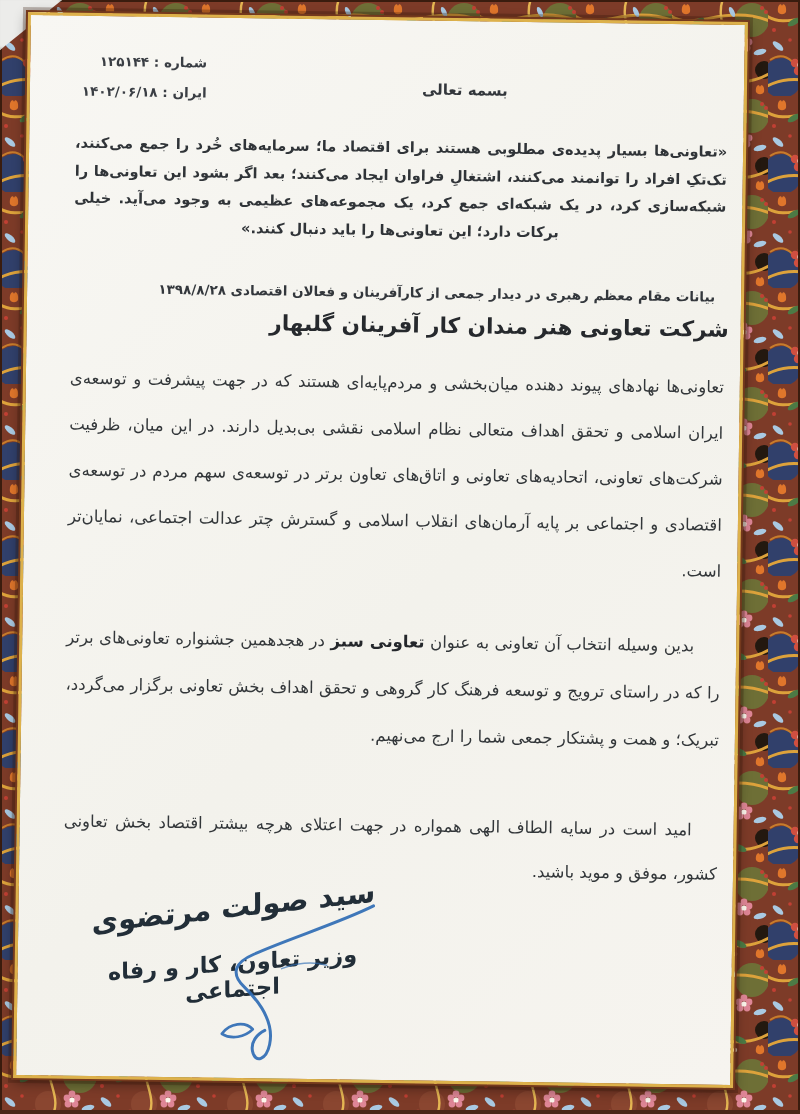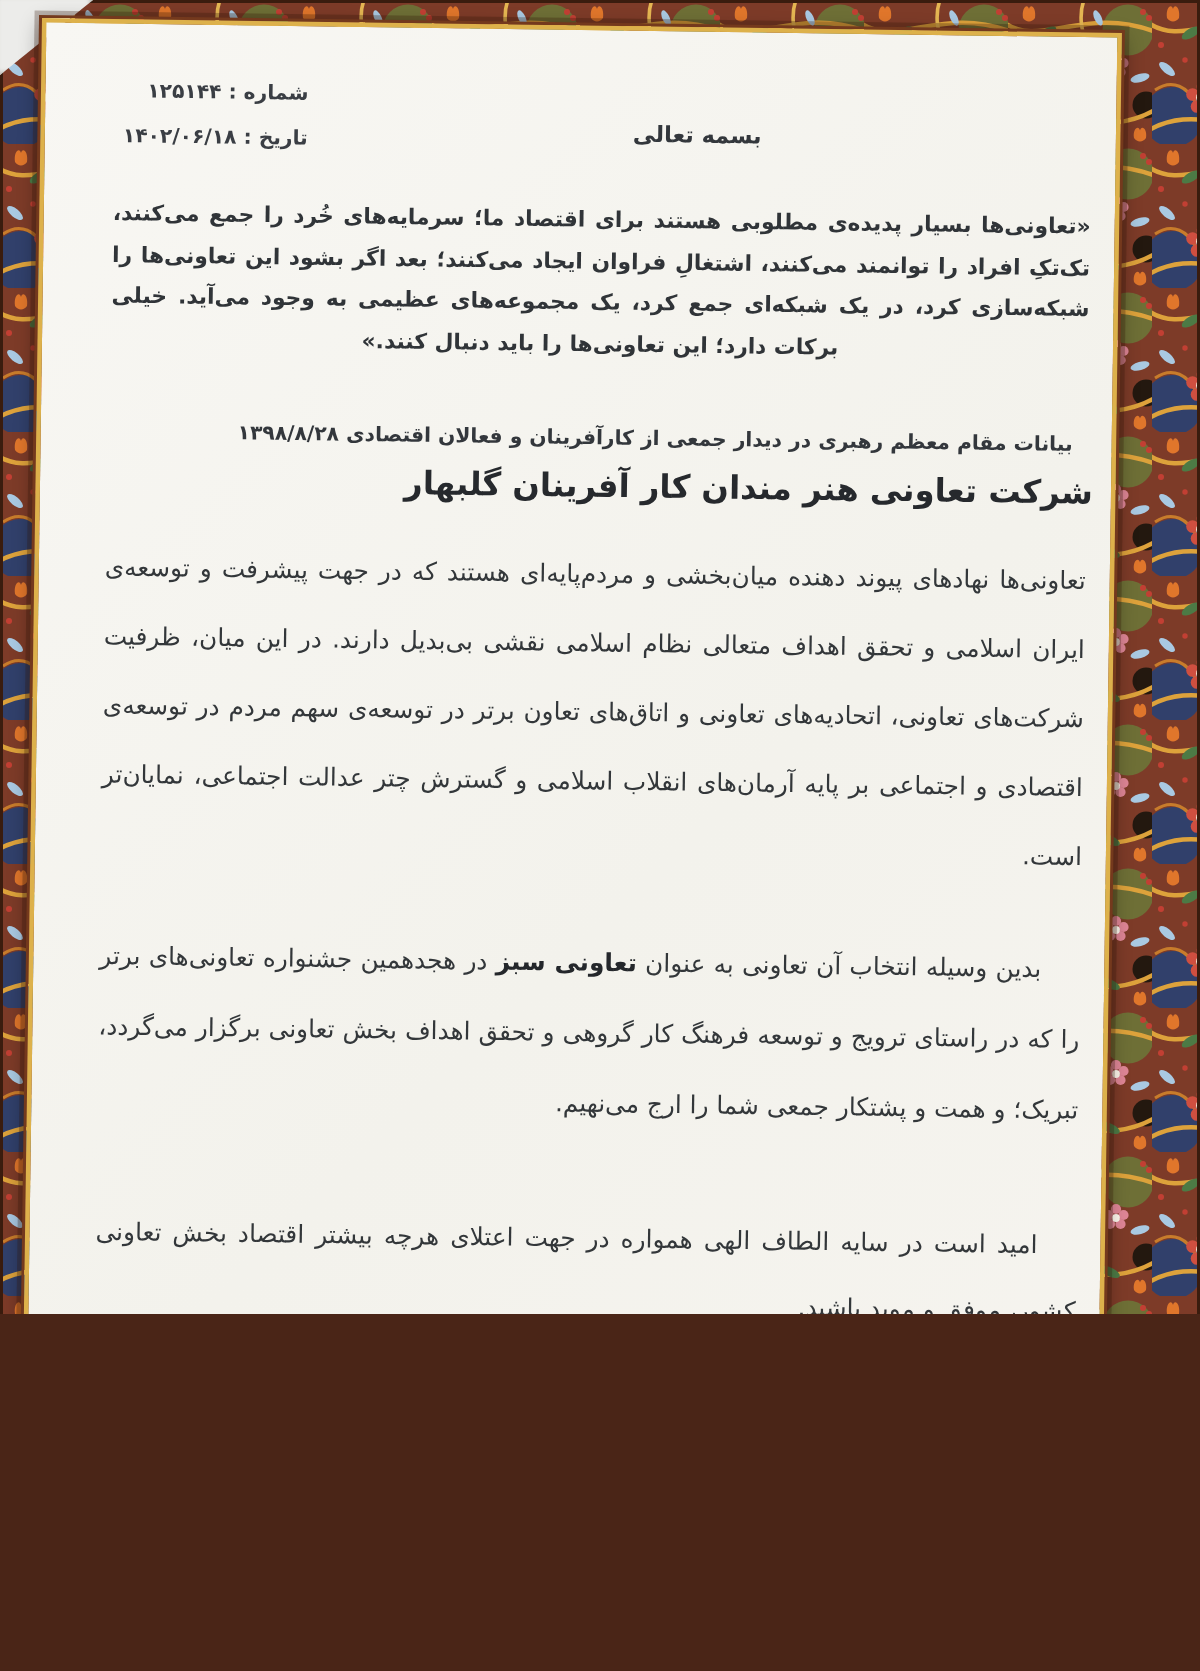--- a/index.html
+++ b/index.html
@@ -1,18 +1,18 @@
 <!DOCTYPE html>
 <html lang="fa" dir="rtl"><head>
 <meta charset="utf-8">
 <style>
   html,body{margin:0;padding:0;background:#4a2517;}
   *{box-sizing:border-box;}
   .scan{
-    position:relative;width:800px;height:876px;overflow:hidden;
+    position:relative;width:800px;height:1110px;overflow:hidden;
     background:#0f172a;
     font-family:"DejaVu Sans",sans-serif;
   }
   .border-bg{position:absolute;inset:0;z-index:0;display:block;}
   .corner-scanner{
     position:absolute;left:0;top:0;width:62px;height:50px;z-index:1;
     background:#ececea;
     clip-path:polygon(0 0,100% 0,0 100%);
     box-shadow:inset -2px -2px 3px #b9b9b5;
   }
@@ -105,21 +105,21 @@
 
   <div class="page">
     <div class="content">
 
       <div class="abs meta">
         <span class="row">
           <span>شماره :</span>
           <span>۱۲۵۱۴۴</span>
         </span>
         <span class="row">
-          <span>تاریخ :</span>
+          <span>ایران :</span>
           <span>۱۴۰۲/۰۶/۱۸</span>
         </span>
       </div>
 
       <div class="abs bism">بسمه تعالی</div>
 
       <div class="abs quote">«تعاونی‌ها بسیار پدیده‌ی مطلوبی هستند برای اقتصاد ما؛ سرمایه‌های خُرد را جمع می‌کنند، تک‌تکِ افراد را توانمند می‌کنند، اشتغالِ فراوان ایجاد می‌کنند؛ بعد اگر بشود این تعاونی‌ها را شبکه‌سازی کرد، در یک شبکه‌ای جمع کرد، یک مجموعه‌های عظیمی به وجود می‌آید. خیلی برکات دارد؛ این تعاونی‌ها را باید دنبال کنند.»</div>
 
       <div class="abs attribution">بیانات مقام معظم رهبری در دیدار جمعی از کارآفرینان و فعالان اقتصادی ۱۳۹۸/۸/۲۸</div>
 

